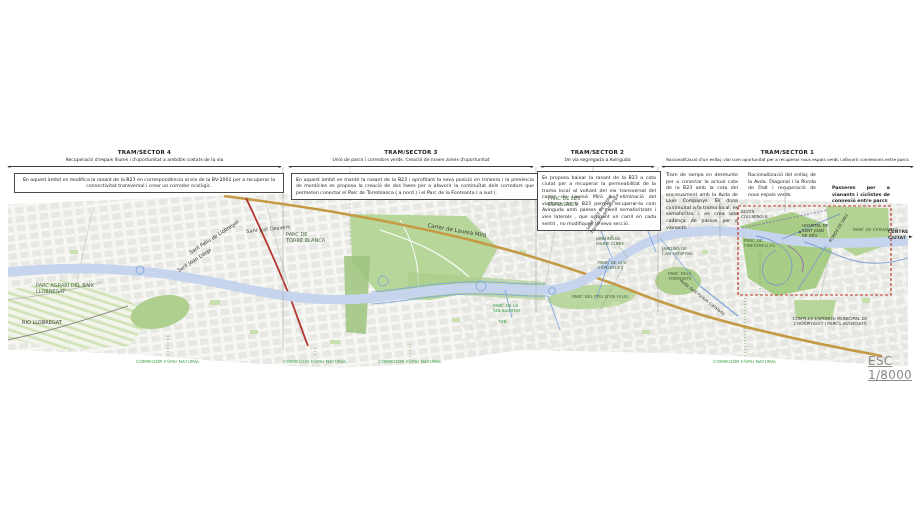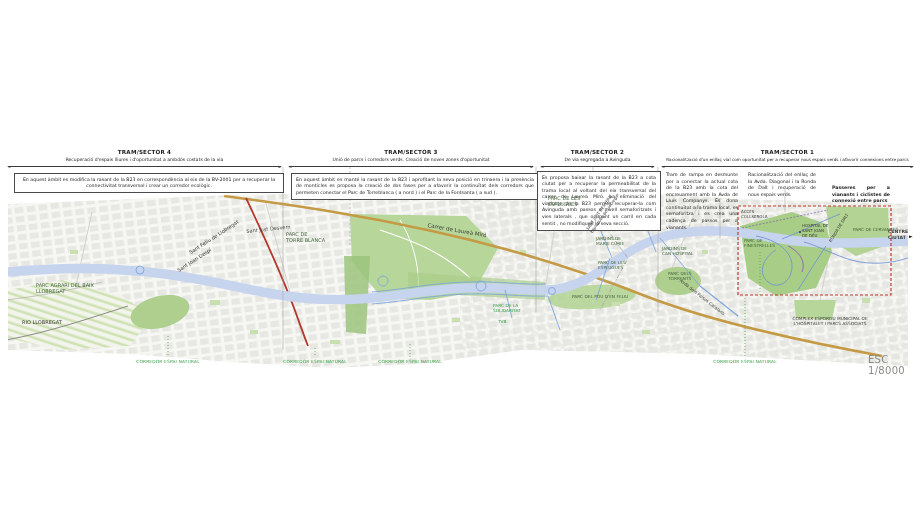--- a/index.html
+++ b/index.html
@@ -16,21 +16,21 @@
   .sec-note{position:absolute;font-size:4.7px;line-height:1.4;text-align:justify;color:#1c1c1c;}
   .bold{font-weight:bold;}
   
   .mlabel{position:absolute;font-size:5px;line-height:1.25;color:#3a3a35;white-space:pre-line;}
   .park{color:#44663c;}
   .green{color:#3da048;}
   .center{text-align:center;}
   .tiny{font-size:4px;}
   .corridor-label{position:absolute;width:84px;text-align:center;font-size:4.3px;letter-spacing:.2px;
                   color:#3da048;white-space:nowrap;}
-  .scale{position:absolute;color:#8a8a85;font-size:10px;letter-spacing:.3px;}
+  .scale{position:absolute;color:#8a8a85;font-size:12px;letter-spacing:.3px;text-decoration:underline;}
   .centre-arrow{position:absolute;font-size:5px;color:#1c1c1c;}
   svg{position:absolute;left:0;top:0;}
 </style>
 </head>
 <body>
 
 <div class="canvas">
 
   <svg width="920" height="514" viewBox="0 0 920 514">
     <defs>

